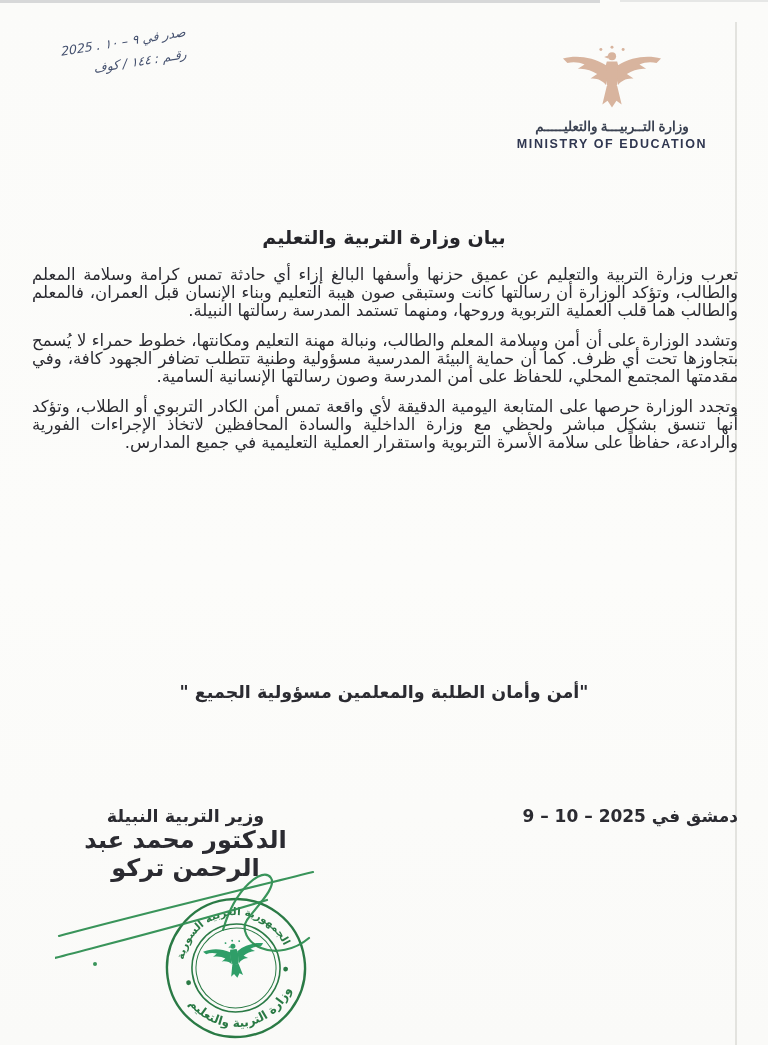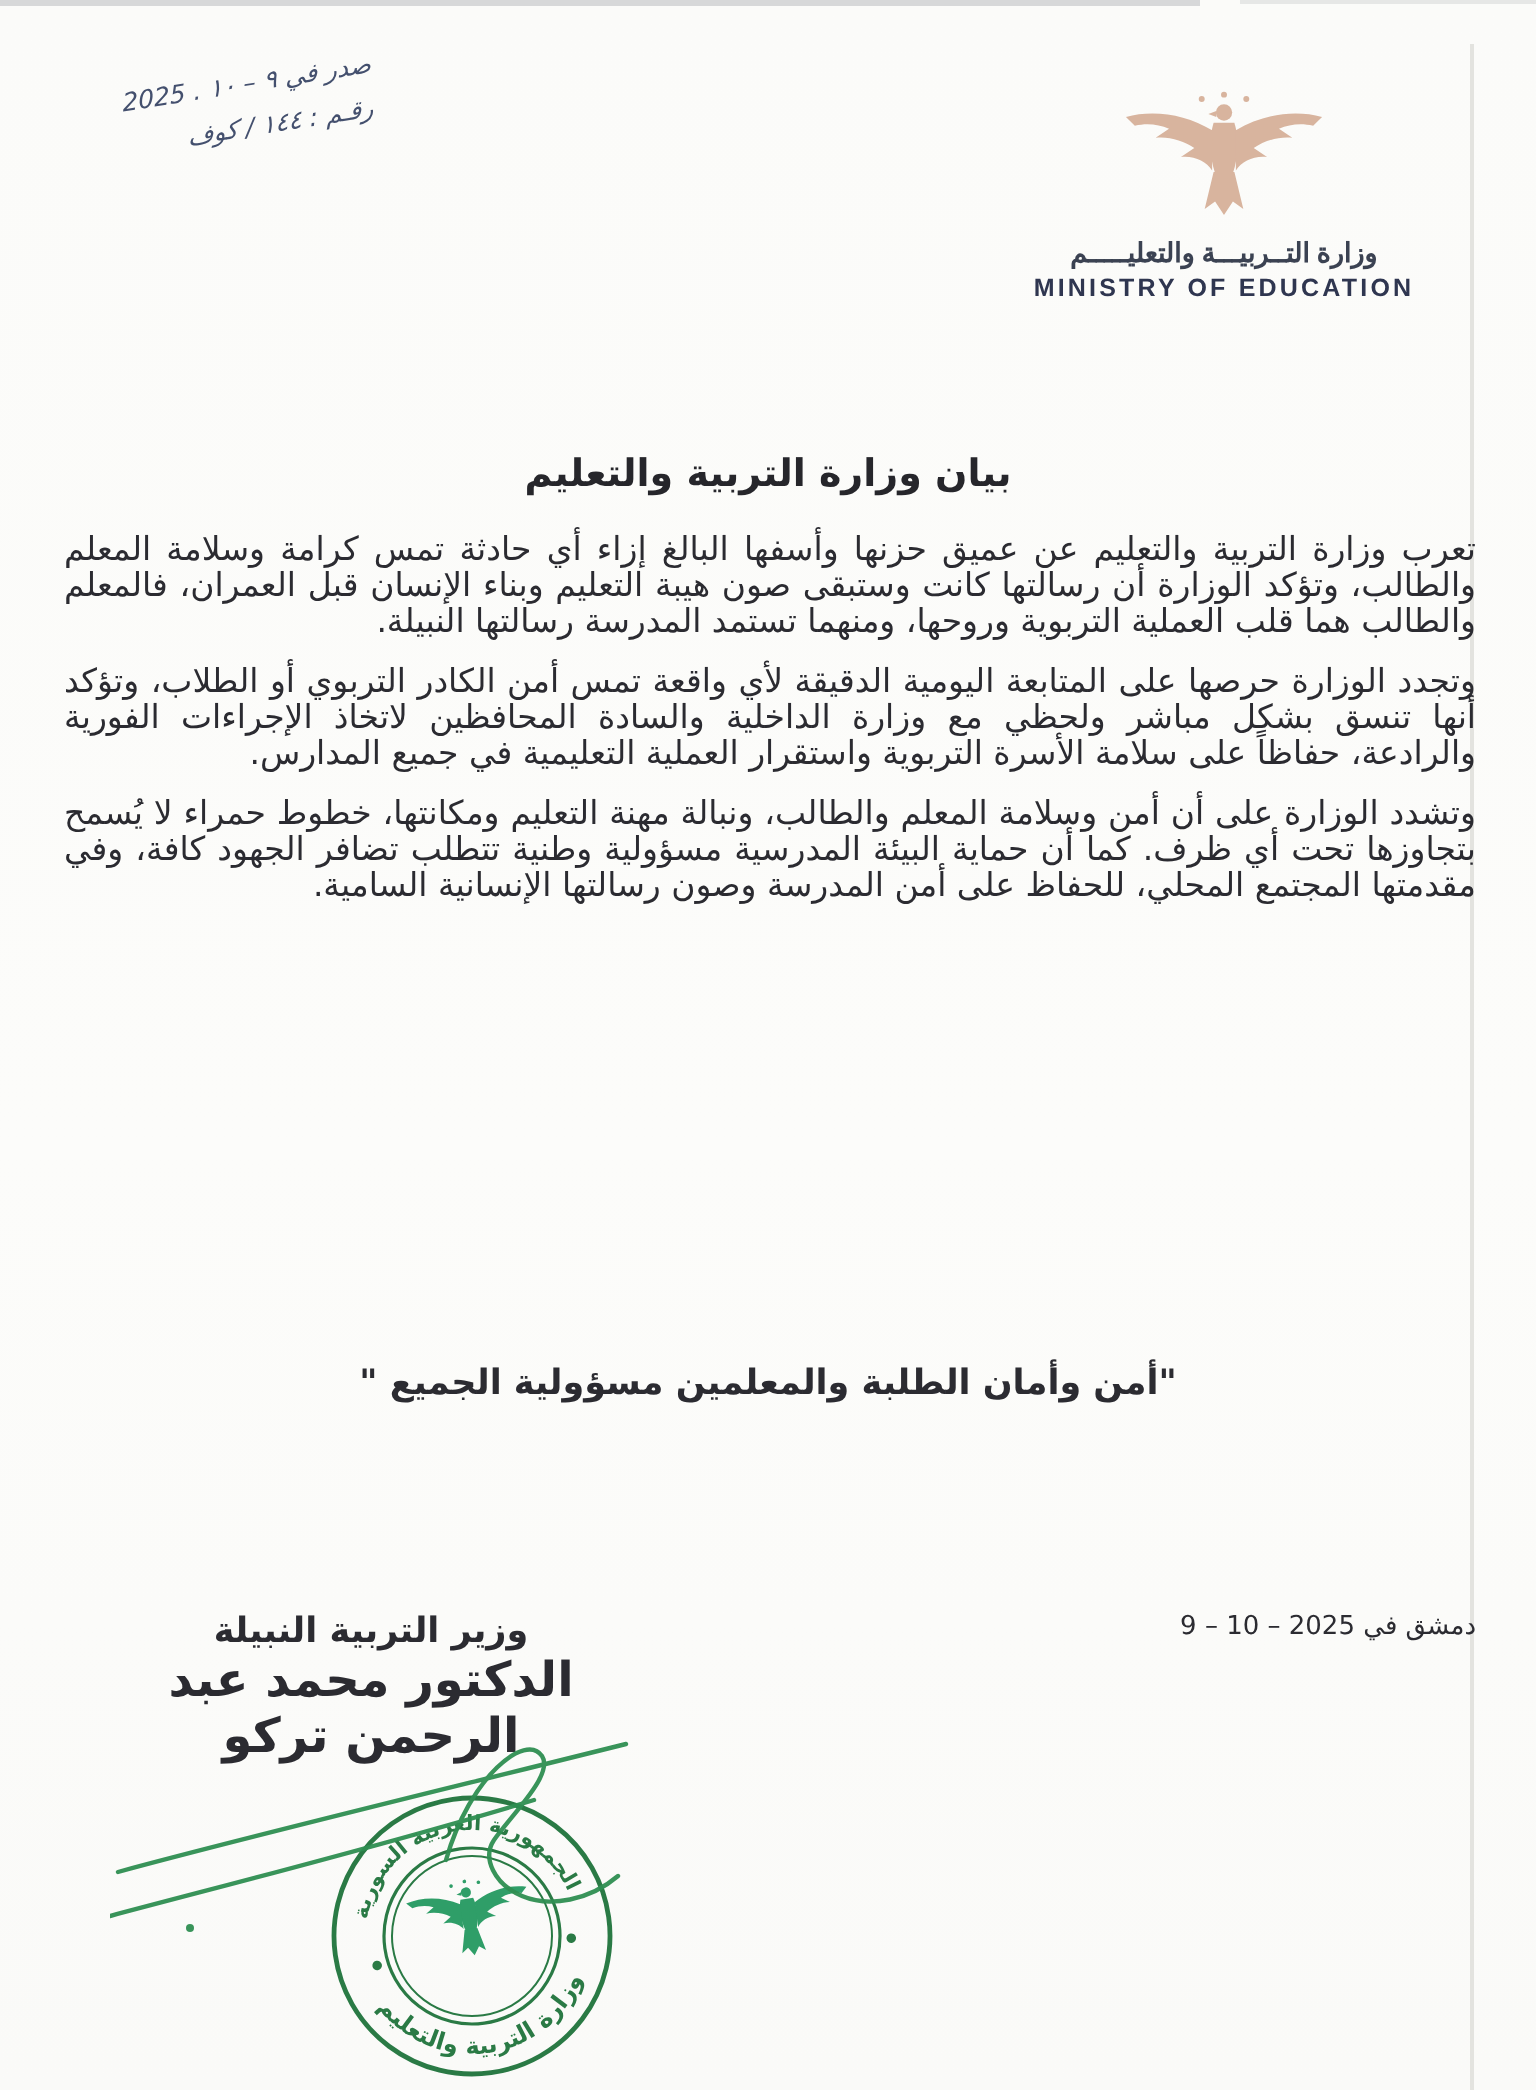--- a/index.html
+++ b/index.html
@@ -34,21 +34,21 @@
          font-size:19px;font-weight:bold;color:#26262b;}
   
   .bodytext{position:absolute;top:266px;right:30px;left:32px;
             font-size:16.5px;line-height:18px;text-align:justify;color:#2b2b31;}
   .bodytext p{margin:0 0 12px 0;}
   .bodytext p.bold{font-weight:bold;}
   
   .quote{position:absolute;top:682px;left:0;right:0;text-align:center;
          font-size:17.5px;font-weight:bold;color:#2b2b31;}
   
-  .dateline{position:absolute;top:806px;right:30px;font-size:13px;font-weight:normal;}
+  .dateline{position:absolute;top:806px;right:30px;font-size:17px;font-weight:bold;}
   .sigblock{position:absolute;top:806px;left:58px;width:255px;text-align:center;
             font-size:17.5px;font-weight:bold;}
   .sigblock .name{margin-top:0;font-size:24px;}
   
   .stamp-svg{position:absolute;left:80px;top:876px;}
   .signature-svg{position:absolute;left:55px;top:866px;}
   .stamp-text{font-family:"DejaVu Sans",sans-serif;font-weight:bold;}
 </style>
 </head>
 <body>
@@ -82,22 +82,22 @@
       <use href="#eagle" fill="#d8b49e"></use>
     </svg>
     <div class="wordmark">وزارة التــربيـــة والتعليـــــم</div>
     <div class="eng">MINISTRY OF EDUCATION</div>
   </div>
 
   <h1 class="title">بيان وزارة التربية والتعليم</h1>
 
   <div class="bodytext">
     <p>تعرب وزارة التربية والتعليم عن عميق حزنها وأسفها البالغ إزاء أي حادثة تمس كرامة وسلامة المعلم والطالب، وتؤكد الوزارة أن رسالتها كانت وستبقى صون هيبة التعليم وبناء الإنسان قبل العمران، فالمعلم والطالب هما قلب العملية التربوية وروحها، ومنهما تستمد المدرسة رسالتها النبيلة.</p>
+    <p>وتشدد الوزارة على أن أمن وسلامة المعلم والطالب، ونبالة مهنة التعليم ومكانتها، خطوط حمراء لا يُسمح بتجاوزها تحت أي ظرف. كما أن حماية البيئة المدرسية مسؤولية وطنية تتطلب تضافر الجهود كافة، وفي مقدمتها المجتمع المحلي، للحفاظ على أمن المدرسة وصون رسالتها الإنسانية السامية.</p>
     <p>وتجدد الوزارة حرصها على المتابعة اليومية الدقيقة لأي واقعة تمس أمن الكادر التربوي أو الطلاب، وتؤكد أنها تنسق بشكل مباشر ولحظي مع وزارة الداخلية والسادة المحافظين لاتخاذ الإجراءات الفورية والرادعة، حفاظاً على سلامة الأسرة التربوية واستقرار العملية التعليمية في جميع المدارس.</p>
-    <p>وتشدد الوزارة على أن أمن وسلامة المعلم والطالب، ونبالة مهنة التعليم ومكانتها، خطوط حمراء لا يُسمح بتجاوزها تحت أي ظرف. كما أن حماية البيئة المدرسية مسؤولية وطنية تتطلب تضافر الجهود كافة، وفي مقدمتها المجتمع المحلي، للحفاظ على أمن المدرسة وصون رسالتها الإنسانية السامية.</p>
   </div>
 
   <div class="quote">"أمن وأمان الطلبة والمعلمين مسؤولية الجميع "</div>
 
   <div class="dateline">دمشق في 2025 – 10 – 9</div>
   <div class="sigblock">
     <div>وزير التربية النبيلة</div>
     <div class="name">الدكتور محمد عبد الرحمن تركو</div>
   </div>
 

